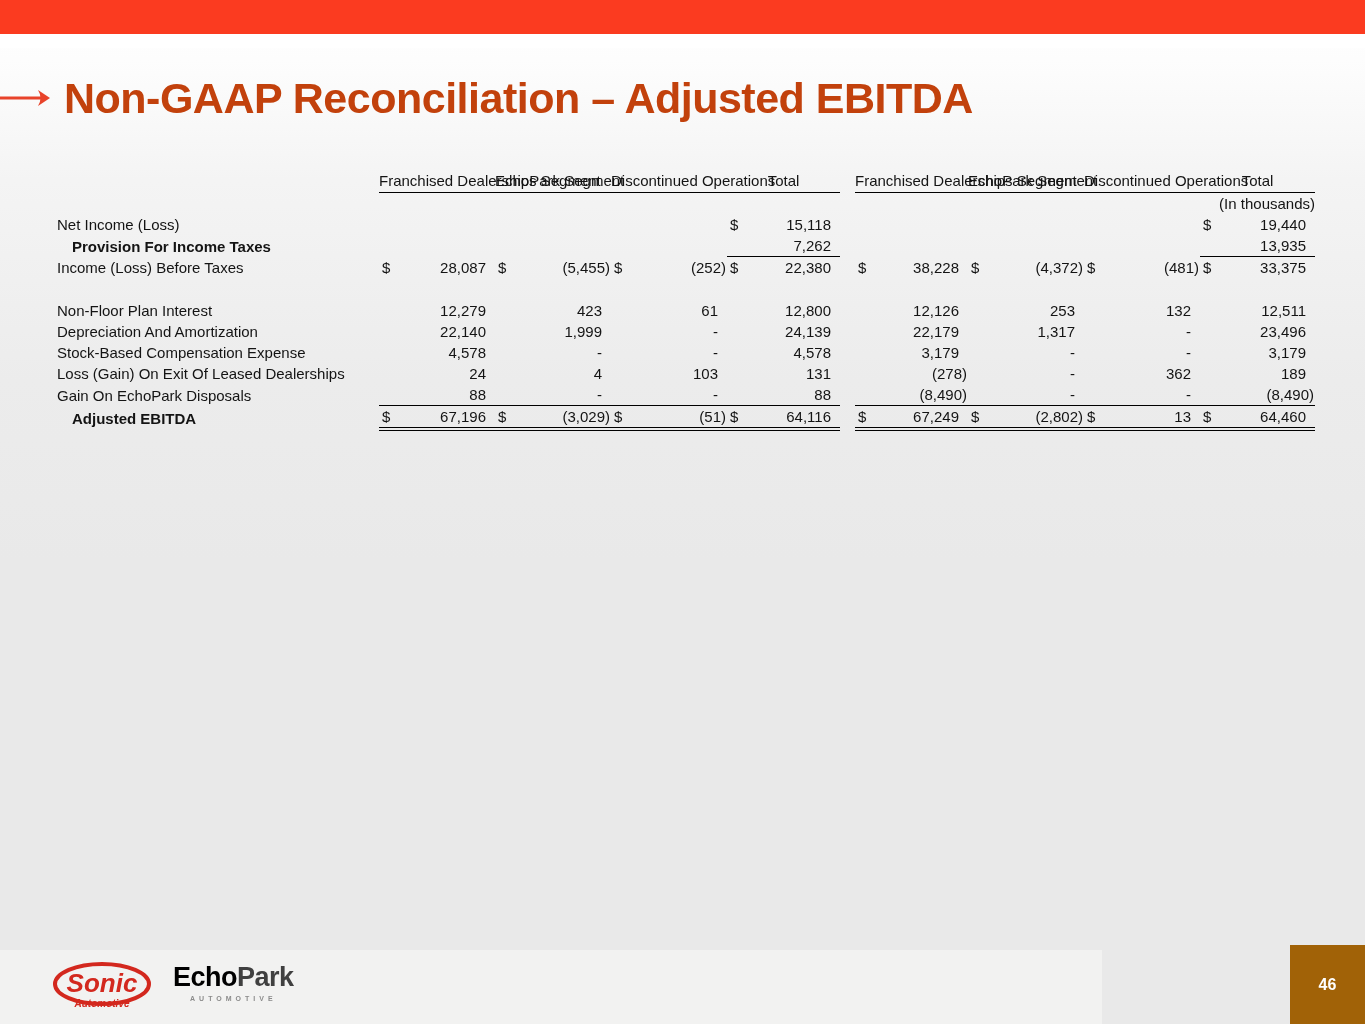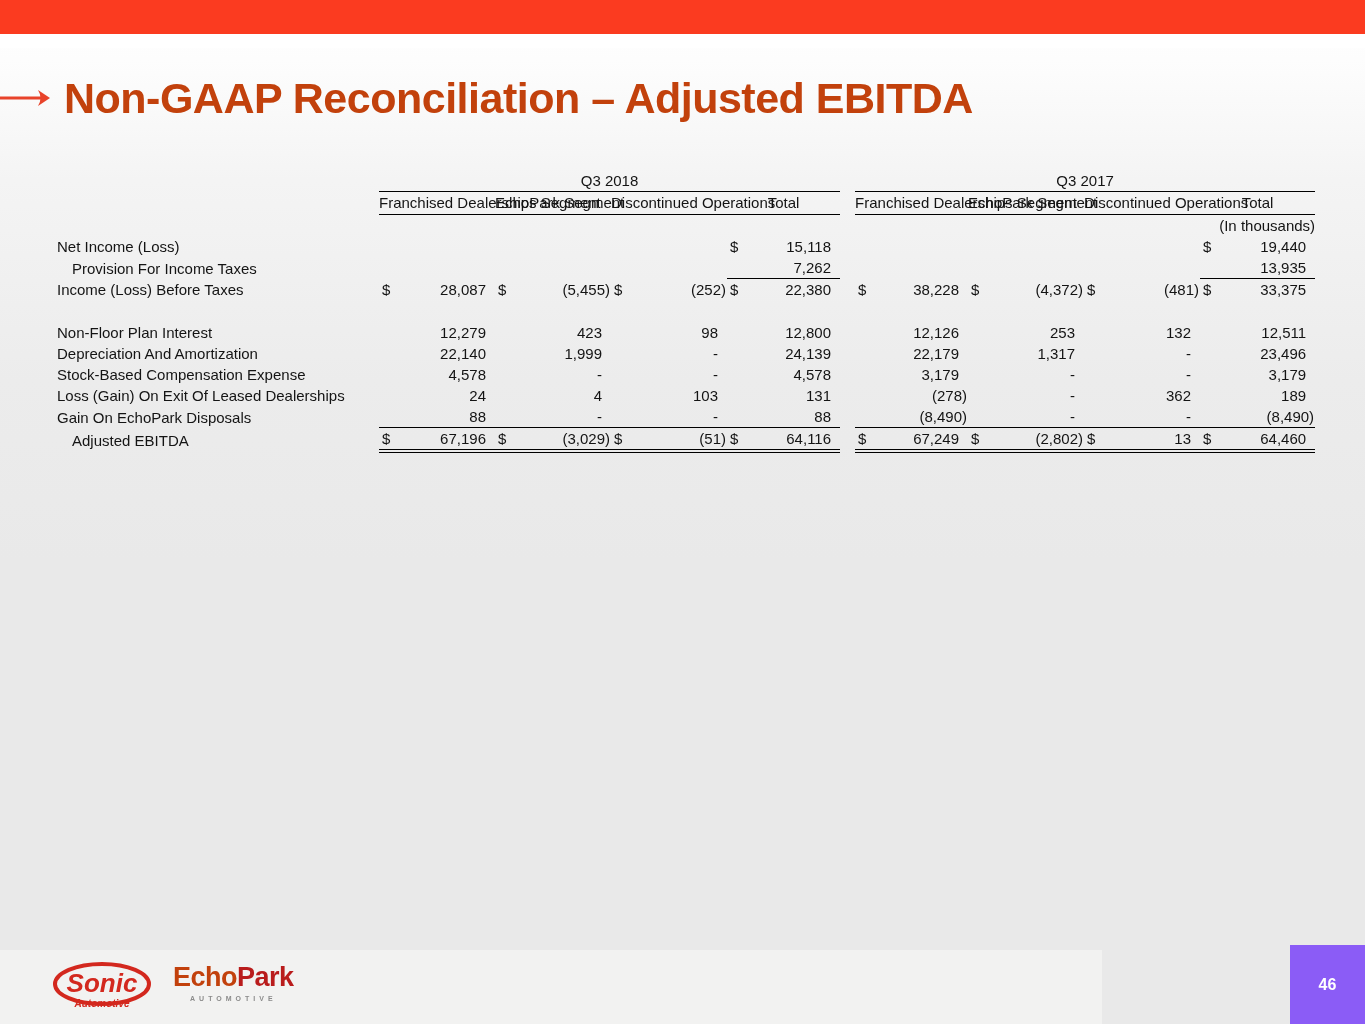--- a/index.html
+++ b/index.html
@@ -42,21 +42,21 @@
     table-layout: fixed;
     font-size: 15px;
     color: #141414;
   }
   table.recon td {
     height: 21px; line-height: 21px;
     vertical-align: bottom;
     white-space: nowrap;
   }
   td.lbl { text-align: left; padding-left: 0; }
-  td.lbl.ind { padding-left: 15px; }
+  td.lbl.ind { padding-left: 15px; font-weight: bold; }
   td.period {
     text-align: center; height: 20px;
     border-bottom: 1.5px solid #000;
   }
   td.colh {
     text-align: center;
     white-space: pre-line;
     line-height: 20.5px;
     height: 62px;
     border-bottom: 1.5px solid #000;
@@ -84,30 +84,30 @@
   }
   .sonic-logo { position: absolute; left: 52px; top: 10px; }
   .echopark-logo {
     position: absolute; left: 173px; top: 14px;
     text-align: center;
   }
   .echopark-main {
     font-size: 27px; font-weight: bold; letter-spacing: -0.5px;
     line-height: 27px;
   }
-  .echopark-main .green { color: #c2410c; }
-  .echopark-main .dark { color: #b91c1c; margin-top: 38px; }
+  .echopark-main .green { color: #000000; }
+  .echopark-main .dark { color: #404040; margin-top: 38px; }
   .echopark-sub {
     font-size: 7px; color: #8b8b8b; letter-spacing: 4px;
     margin-top: 4px; font-weight: bold;
   }
   .page-badge {
     position: absolute; left: 1290px; top: 945px;
     width: 75px; height: 79px;
-    background: #8b5cf6;
+    background: #a16207;
     color: #ffffff;
     font-size: 16px; font-weight: bold;
     display: flex; align-items: center; justify-content: center;
   }
 </style>
 </head>
 <body>
 
 <div class="top-bar"></div>
 <div class="white-strip"></div>
@@ -126,26 +126,20 @@
       <col style="width:116px">
       <col style="width:116px">
       <col style="width:113px">
     <col style="width:15px">
     <col style="width:113px">
       <col style="width:116px">
       <col style="width:116px">
       <col style="width:115px">
   </colgroup>
   <thead>
-    <tr>
-      <td class="lbl"></td>
-      <td class="period" colspan="4">Q3 2018</td>
-      <td class="gap"></td>
-      <td class="period" colspan="4">Q3 2017</td>
-    </tr>
     <tr>
       <td class="lbl"></td>
       <td class="colh">Franchised
 Dealerships
 Segment</td>
       <td class="colh">EchoPark
 Segment</td>
       <td class="colh">Discontinued
 Operations</td>
       <td class="colh">Total</td>
@@ -201,21 +195,21 @@
         <td class="num paren"><span class="dollar">$</span><span>(481)</span></td>
         <td class="num total"><span class="dollar">$</span><span>33,375</span></td>
       </tr>
       <tr class="spacer">
         <td colspan="10"></td>
       </tr>
       <tr>
         <td class="lbl">Non-Floor Plan Interest</td>
         <td class="num"><span>12,279</span></td>
         <td class="num"><span>423</span></td>
-        <td class="num"><span>98</span></td>
+        <td class="num"><span>61</span></td>
         <td class="num total"><span>12,800</span></td>
         <td class="gap"></td>
         <td class="num"><span>12,126</span></td>
         <td class="num"><span>253</span></td>
         <td class="num"><span>132</span></td>
         <td class="num total"><span>12,511</span></td>
       </tr>
       <tr>
         <td class="lbl">Depreciation And Amortization</td>
         <td class="num"><span>22,140</span></td>

